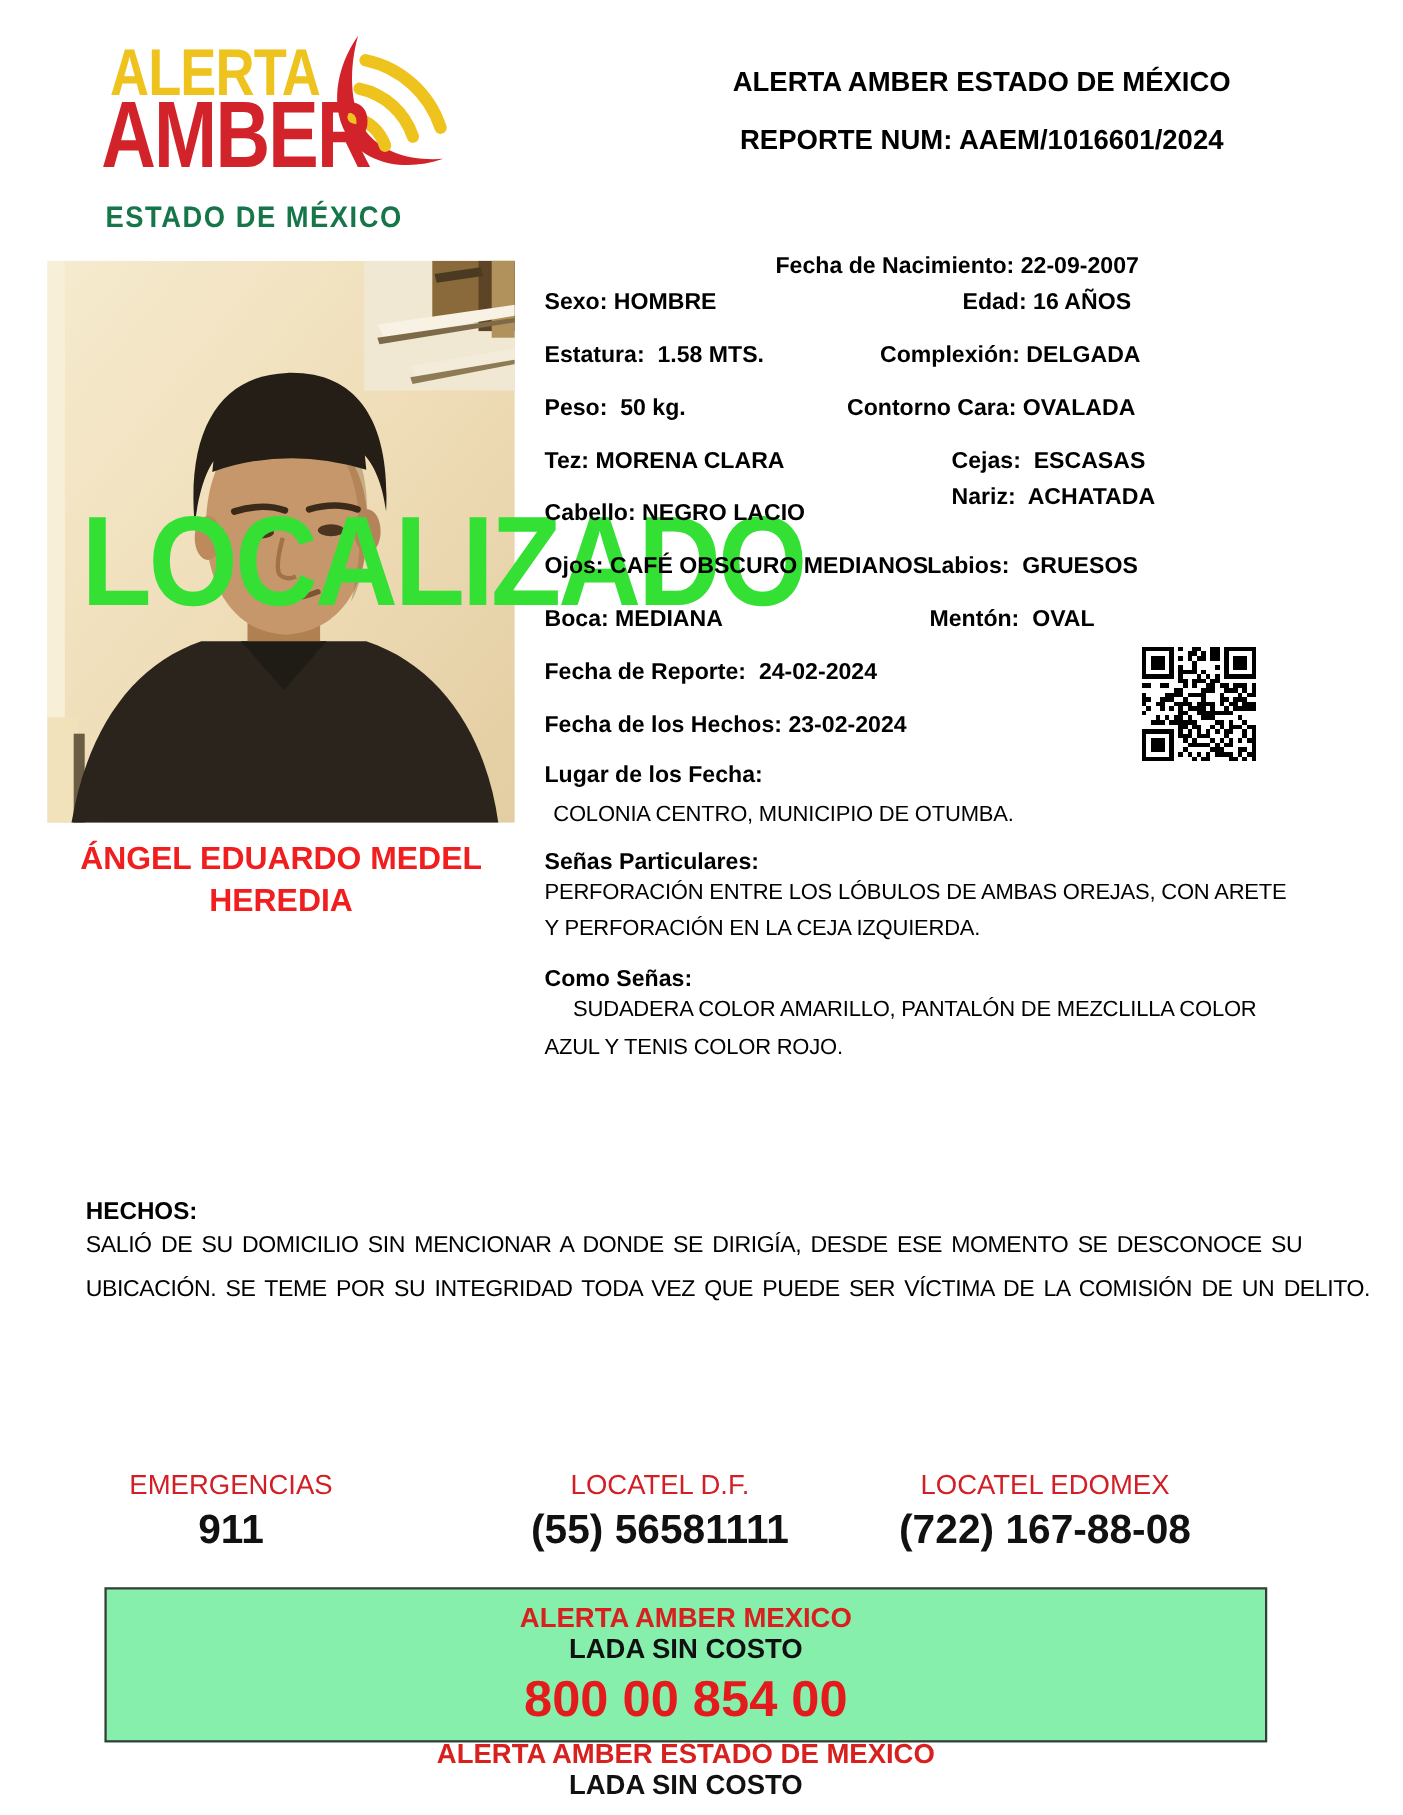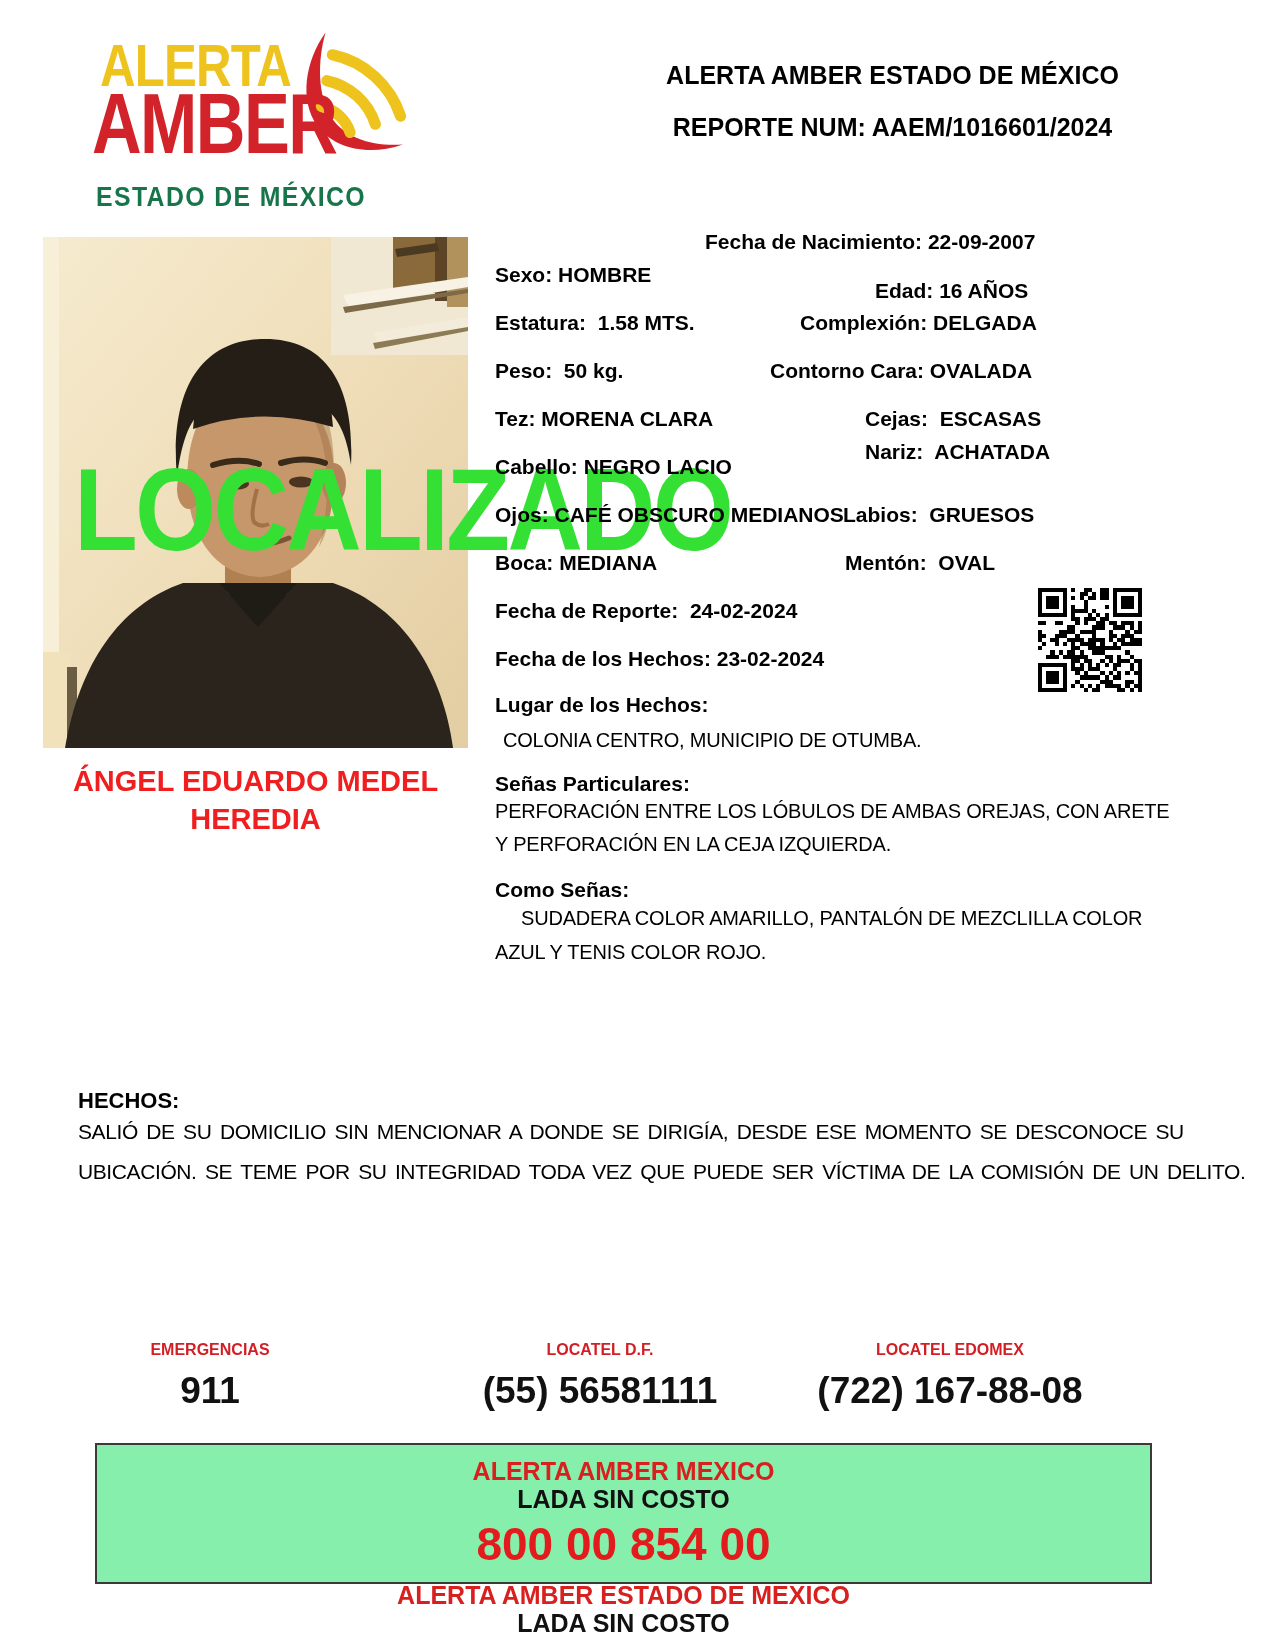--- a/index.html
+++ b/index.html
@@ -45,21 +45,21 @@
   .f{position:absolute;font-size:21px;font-weight:bold;white-space:nowrap;}
   .sec-h{position:absolute;font-size:21px;font-weight:bold;white-space:nowrap;}
   .sec-b{position:absolute;font-size:20px;font-weight:normal;letter-spacing:-0.2px;white-space:nowrap;}
   
   .qr{position:absolute;left:1038px;top:586px;width:104px;height:108px;z-index:3;}
   
   .hechos-h{position:absolute;left:78px;top:1088px;font-size:22px;font-weight:bold;}
   .hechos-line{position:absolute;left:78px;width:1075px;font-size:21px;letter-spacing:-0.4px;word-spacing:3px;white-space:nowrap;}
   
   .contact-col{position:absolute;text-align:center;}
-  .contact-col .clabel{color:#D21F26;font-size:16px;font-weight:bold;line-height:30px;}
+  .contact-col .clabel{color:#D21F26;font-size:25px;font-weight:normal;line-height:30px;}
   .contact-col .cnumber{color:#111;font-size:37px;font-weight:bold;line-height:44px;margin-top:4px;}
   
   .footer-box{
     position:absolute;left:95px;top:1443px;width:1053px;height:137px;
     border:2px solid #3a3a3a;display:flex;z-index:3;background:#86efac;flex-direction:column;
   }
   .fb-col{flex:1;text-align:center;padding-top:12px;}
   .fb-col .fb-title{color:#D8201E;font-size:25px;font-weight:bold;line-height:28px;}
   .fb-col .fb-sub{color:#111;font-size:25px;font-weight:bold;line-height:28px;}
   .fb-col .fb-number{color:#E31B1C;font-size:46px;font-weight:bold;line-height:50px;margin-top:6px;}
@@ -136,21 +136,21 @@
 
   <div class="person-name">
     <div>ÁNGEL EDUARDO MEDEL</div>
     <div>HEREDIA</div>
   </div>
 
   <div class="details">
     <div class="f" style="left:705px;top:230px;"><span>Fecha de Nacimiento:</span> <span>22-09-2007</span></div>
 
     <div class="f" style="left:495px;top:263px;"><span>Sexo:</span> <span>HOMBRE</span></div>
-    <div class="f" style="left:875px;top:263px;margin-top:16px;"><span>Edad:</span> <span>16 AÑOS</span></div>
+    <div class="f" style="left:875px;top:263px;"><span>Edad:</span> <span>16 AÑOS</span></div>
 
     <div class="f" style="left:495px;top:311px;"><span>Estatura:</span>&nbsp; <span>1.58 MTS.</span></div>
     <div class="f" style="left:800px;top:311px;"><span>Complexión:</span> <span>DELGADA</span></div>
 
     <div class="f" style="left:495px;top:359px;"><span>Peso:</span>&nbsp; <span>50 kg.</span></div>
     <div class="f" style="left:770px;top:359px;"><span>Contorno Cara:</span> <span>OVALADA</span></div>
 
     <div class="f" style="left:495px;top:407px;"><span>Tez:</span> <span>MORENA CLARA</span></div>
     <div class="f" style="left:865px;top:407px;"><span>Cejas:</span>&nbsp; <span>ESCASAS</span></div>
 
@@ -159,21 +159,21 @@
 
     <div class="f" style="left:495px;top:503px;"><span>Ojos:</span> <span>CAFÉ OBSCURO MEDIANOS</span></div>
     <div class="f" style="left:843px;top:503px;"><span>Labios:</span>&nbsp; <span>GRUESOS</span></div>
 
     <div class="f" style="left:495px;top:551px;"><span>Boca:</span> <span>MEDIANA</span></div>
     <div class="f" style="left:845px;top:551px;"><span>Mentón:</span>&nbsp; <span>OVAL</span></div>
 
     <div class="f" style="left:495px;top:599px;"><span>Fecha de Reporte:</span>&nbsp; <span>24-02-2024</span></div>
     <div class="f" style="left:495px;top:647px;"><span>Fecha de los Hechos:</span> <span>23-02-2024</span></div>
 
-    <div class="sec-h" style="left:495px;top:693px;">Lugar de los Hechos:</div>
+    <div class="sec-h" style="left:495px;top:693px;">Lugar de los Fecha:</div>
     <div class="sec-b" style="left:503px;top:729px;">COLONIA CENTRO, MUNICIPIO DE OTUMBA.</div>
 
     <div class="sec-h" style="left:495px;top:772px;">Señas Particulares:</div>
     <div class="sec-b" style="left:495px;top:800px;">PERFORACIÓN ENTRE LOS LÓBULOS DE AMBAS OREJAS, CON ARETE</div>
     <div class="sec-b" style="left:495px;top:833px;">Y PERFORACIÓN EN LA CEJA IZQUIERDA.</div>
 
     <div class="sec-h" style="left:495px;top:878px;">Como Señas:</div>
     <div class="sec-b" style="left:495px;top:907px;margin-left:26px;">SUDADERA  COLOR AMARILLO, PANTALÓN DE MEZCLILLA COLOR</div>
     <div class="sec-b" style="left:495px;top:941px;">AZUL Y TENIS  COLOR ROJO.</div>
   </div>

